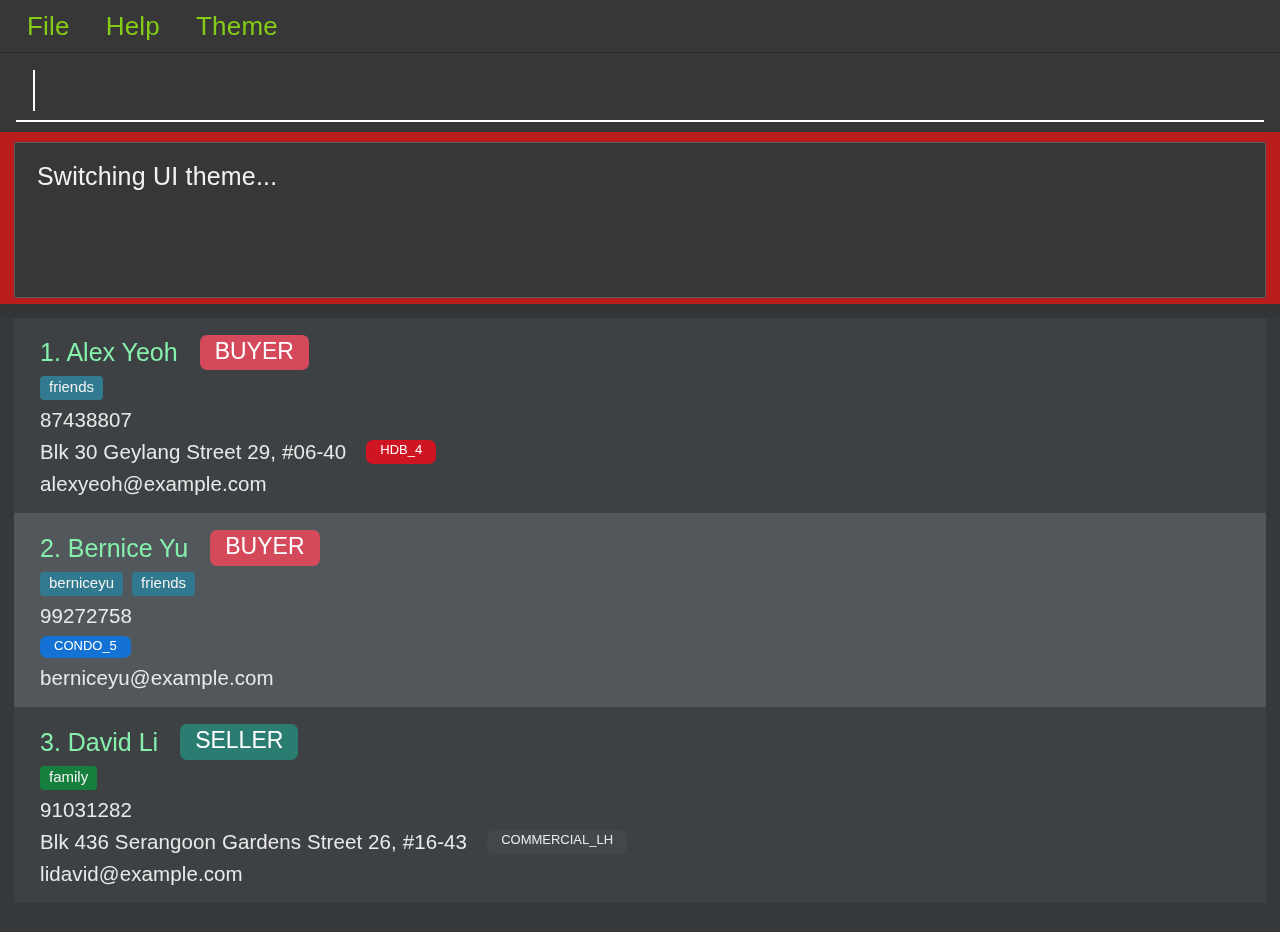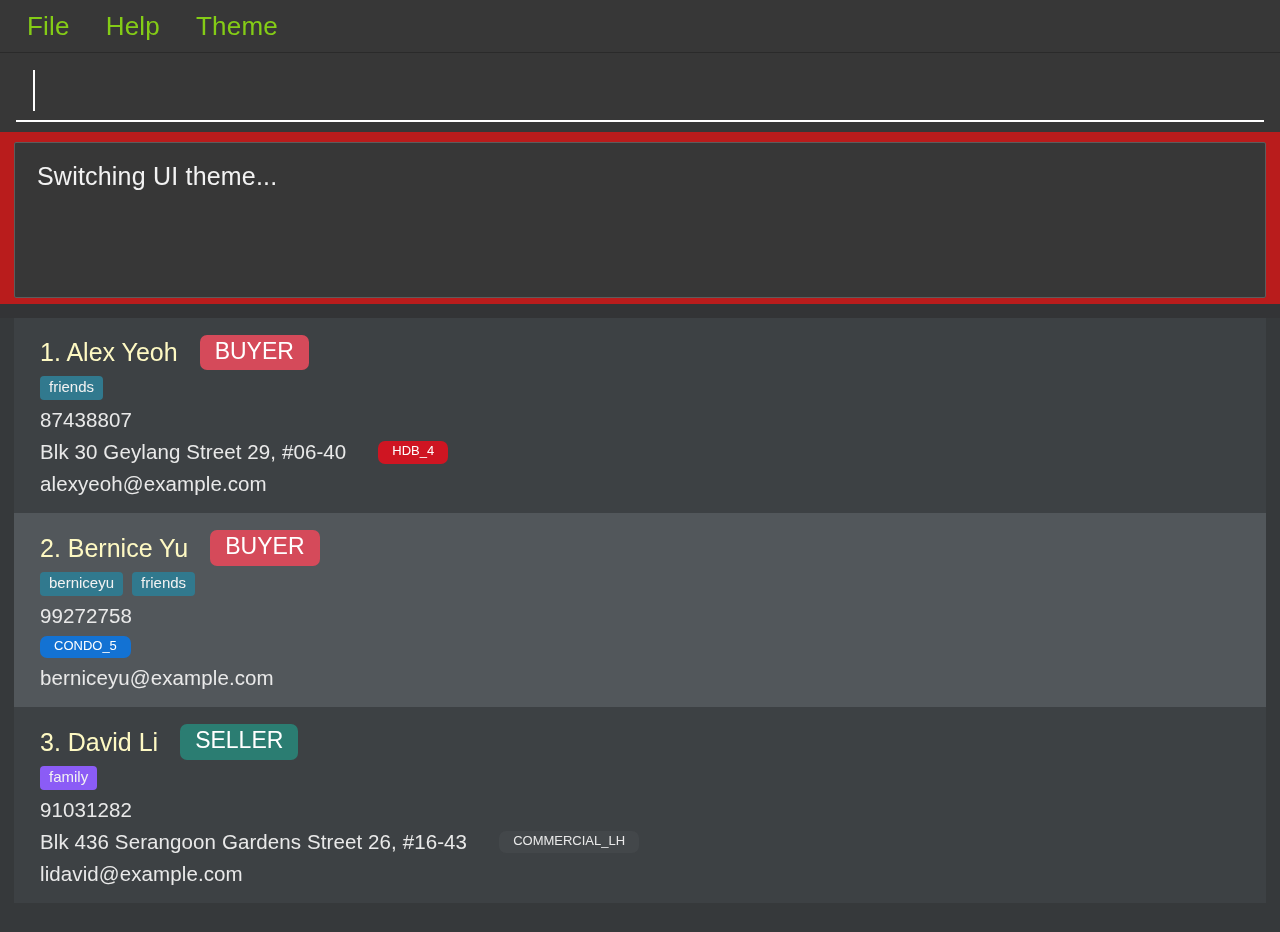--- a/index.html
+++ b/index.html
@@ -43,32 +43,32 @@
   .list-panel {
     background:#36393b; padding:0 14px;
     height:calc(932px - 53px - 79px - 172px - 14px);
     display:flex; flex-direction:column; overflow:hidden;
   }
   .person-card {
     background:#3d4144; padding:15px 26px 17px; width:100%;
   }
   .person-card.selected { background:#52575b; }
   .name-row { display:flex; align-items:center; gap:22px; margin-top:2px; }
-  .person-name { font-size:25px; color:#fef9c3; white-space:nowrap; }
+  .person-name { font-size:25px; color:#86efac; white-space:nowrap; }
   .role-badge {
     font-size:23px; color:#ffffff; padding:3px 15px 6px;
     border-radius:7px; line-height:1.15; white-space:nowrap;
   }
   .tags-row { display:flex; gap:9px; margin-top:6px; }
   .tag {
     background:#31798e; color:#f2f2f2; font-size:15px;
     padding:2px 9px 4px; border-radius:4px; line-height:1.2;
   }
   .field { font-size:20.5px; color:#e9e9e9; margin-top:8px; letter-spacing:0.1px; }
-  .address-row { display:flex; align-items:center; gap:32px; margin-top:8px; }
+  .address-row { display:flex; gap:20px; margin-top:8px; }
   .prop-badge {
     font-size:13px; padding:2px 14px 5px; border-radius:7px;
     line-height:1.2; white-space:nowrap;
   }
 </style>
 </head>
 <body>
 
 <div class="menubar">
     <div class="menu-item">File</div>
@@ -120,21 +120,21 @@
         <div class="prop-badge" style="background: rgb(19, 114, 211); color: rgb(255, 255, 255);">CONDO_5</div>
       </div>
       <div class="field">berniceyu@example.com</div>
     </div>
     <div class="person-card">
       <div class="name-row">
         <div class="person-name">3. David Li</div>
         <div class="role-badge" style="background: rgb(43, 125, 114); color: rgb(255, 255, 255);">SELLER</div>
       </div>
       <div class="tags-row">
-        <div class="tag" style="background: #8b5cf6;">family</div>
+        <div class="tag" style="background: #15803d;">family</div>
       </div>
       <div class="field">91031282</div>
       <div class="address-row">
         <div class="field" style="margin-top: 0px;">Blk 436 Serangoon Gardens Street 26, #16-43</div>
         <div class="prop-badge" style="background: rgb(67, 71, 74); color: rgb(233, 233, 233);">COMMERCIAL_LH</div>
       </div>
       <div class="field">lidavid@example.com</div>
     </div>
   </div>
 

